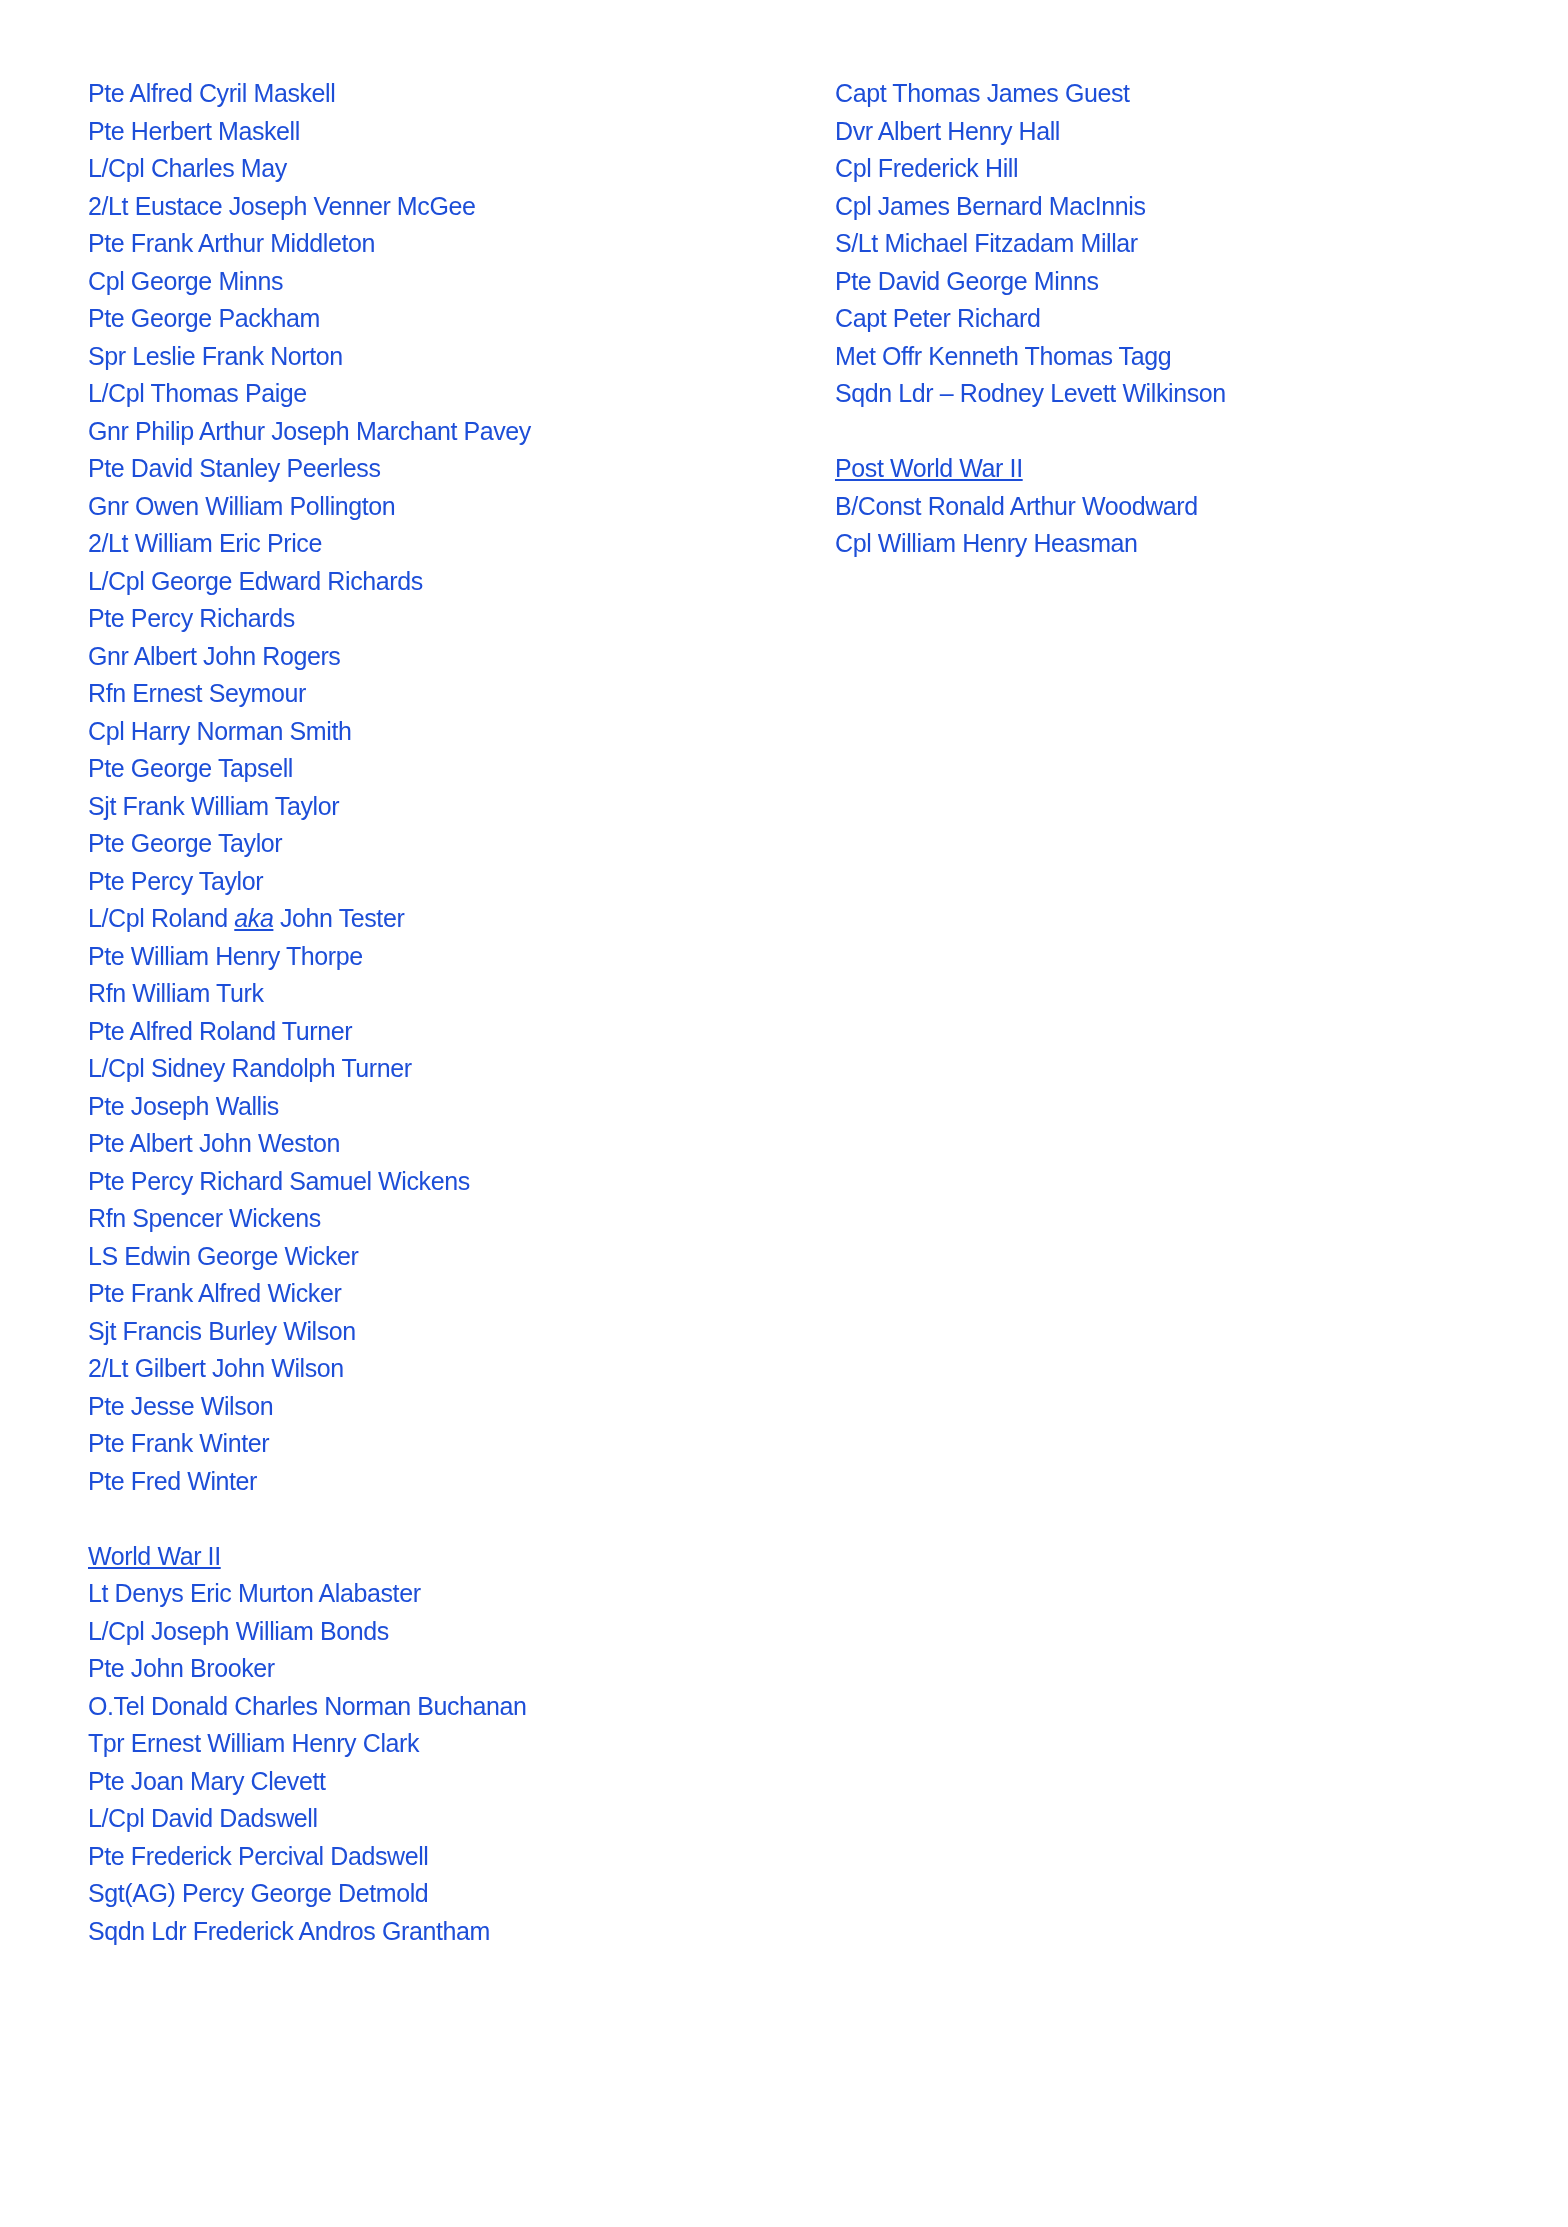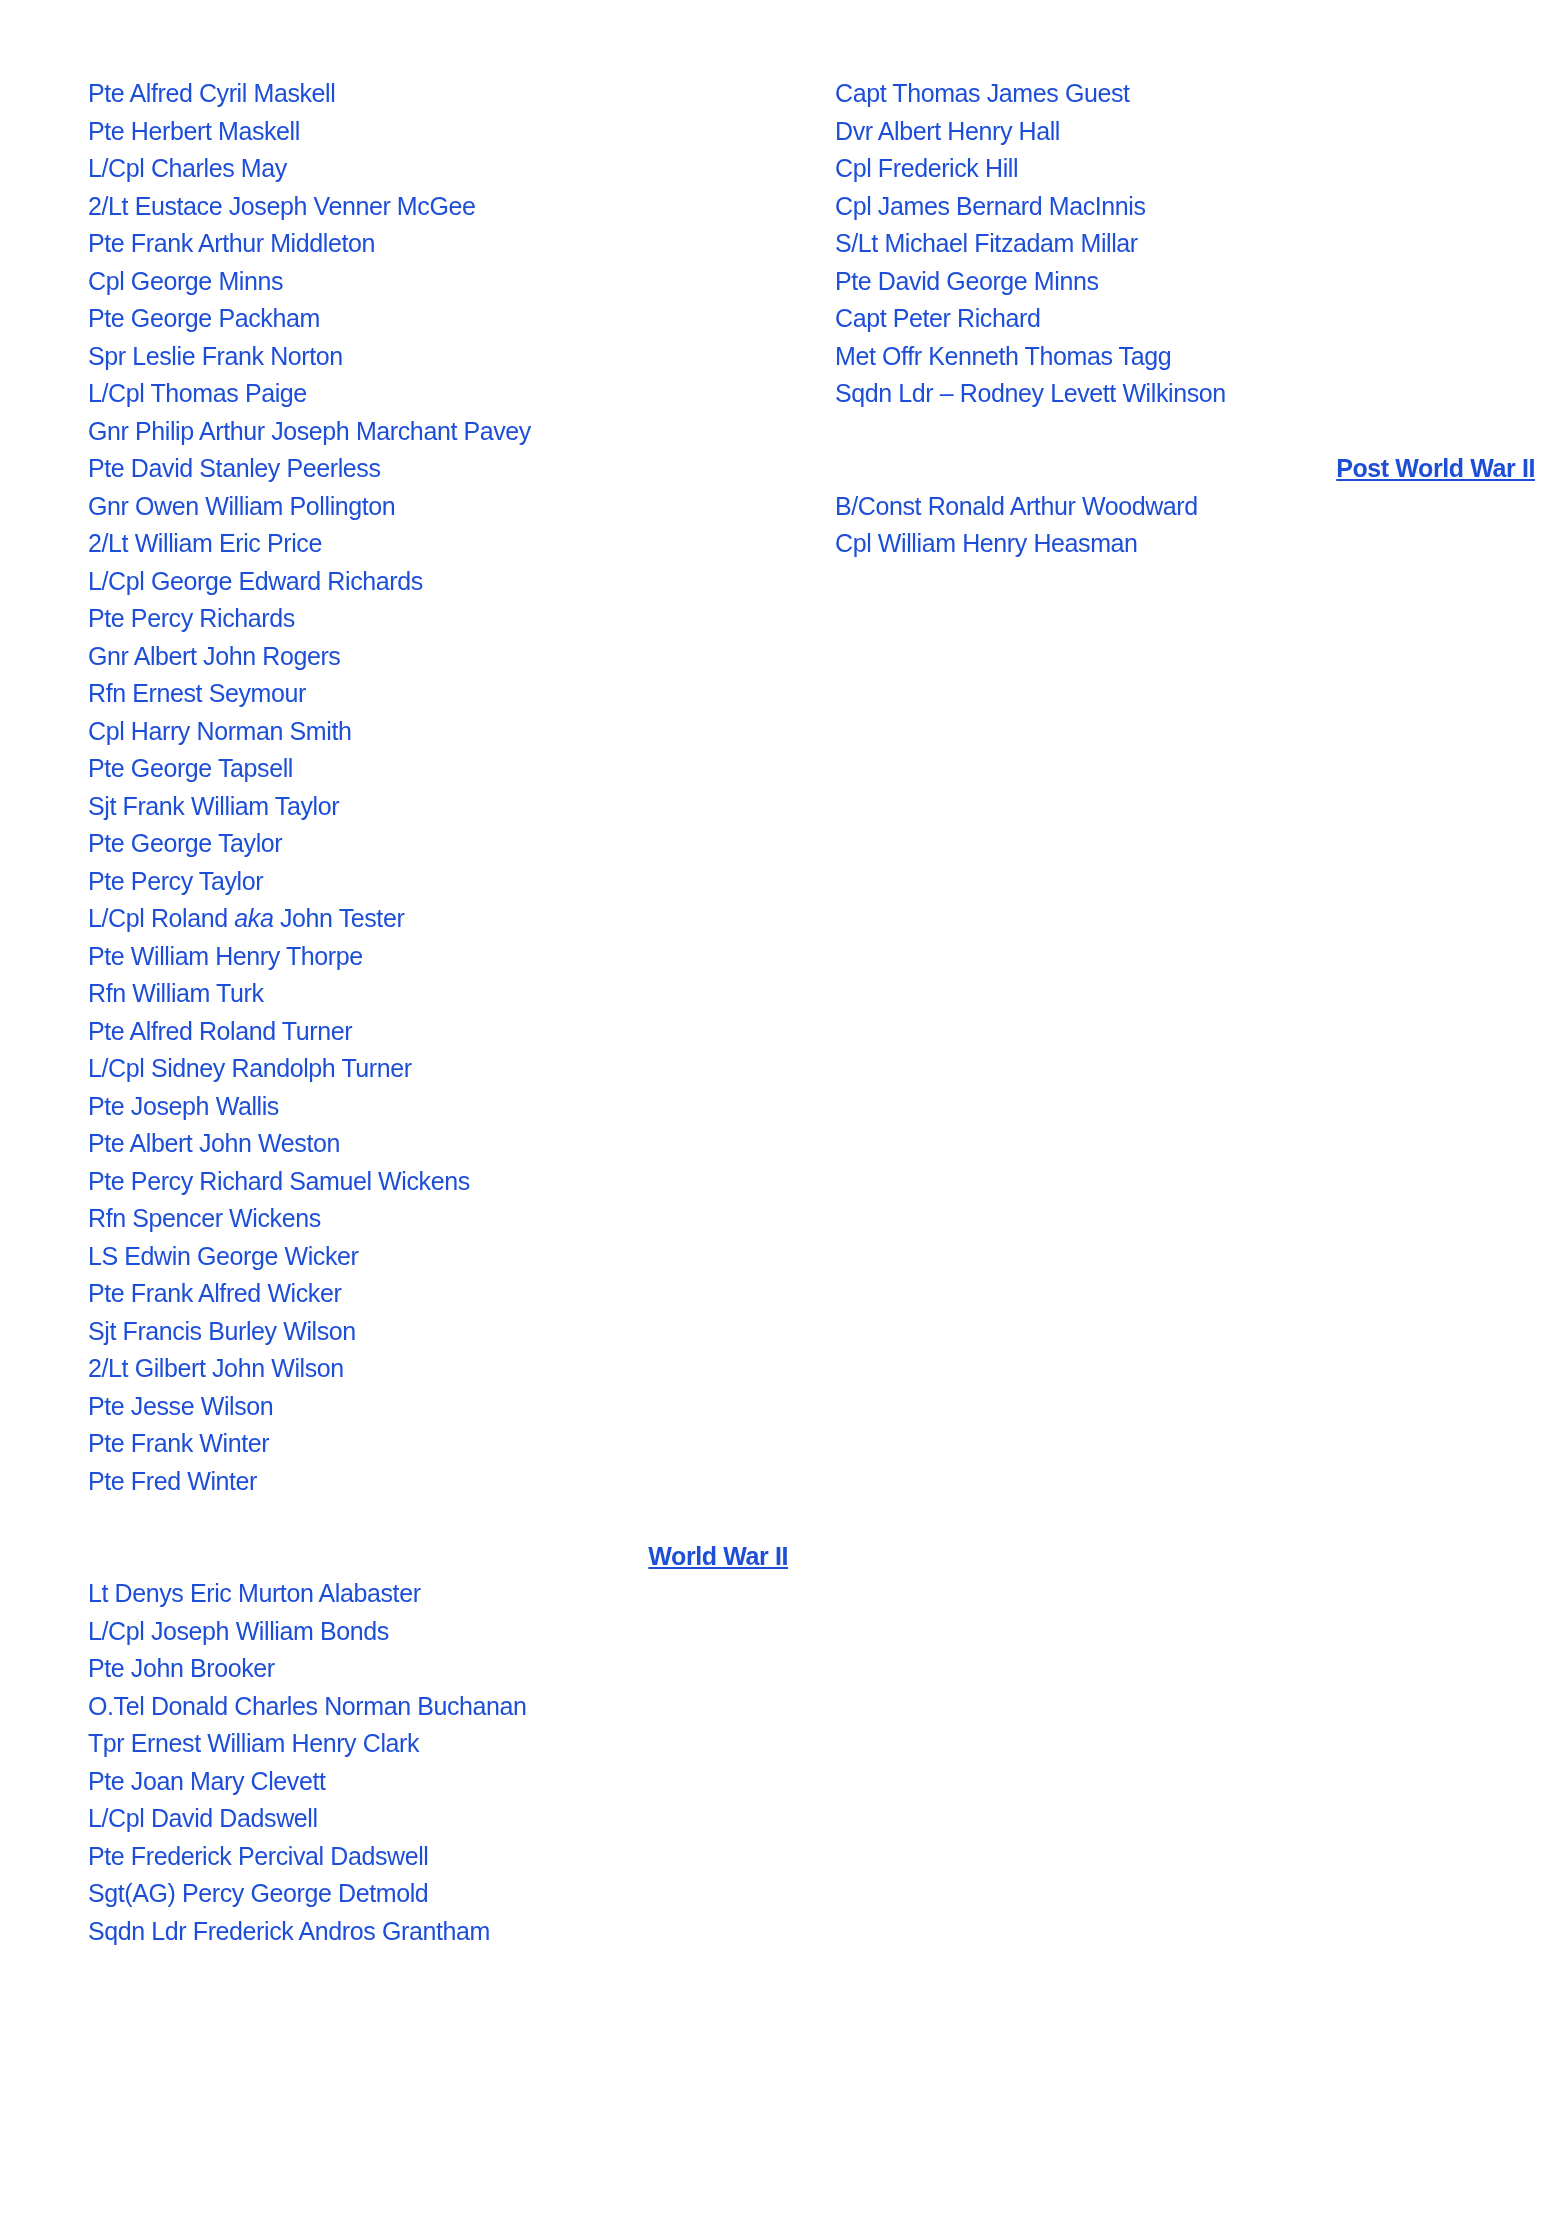--- a/index.html
+++ b/index.html
@@ -21,23 +21,23 @@
     top: 75px;
     font-size: 25px;
     line-height: 37.5px;
     letter-spacing: -0.4px;
     color: #1d4ed8;
   }
   .col-left  { left: 88px;  width: 700px; }
   .col-right { left: 835px; width: 700px; }
   .name { white-space: nowrap; }
   .spacer { height: 37.5px; }
-  .heading { font-weight: bold; white-space: nowrap; text-align: right; }
+  .heading { font-weight: normal; white-space: nowrap; }
   .heading .heading-text { text-decoration: underline; }
-  .aka { font-style: italic; }
+  .aka { font-style: italic; text-decoration: underline; }
 </style>
 </head>
 <body>
 
 <div class="page">
   <div class="col col-left" id="col-left">
       <div class="name">Pte Alfred Cyril Maskell</div>
       <div class="name">Pte Herbert Maskell</div>
       <div class="name">L/Cpl Charles May</div>
       <div class="name">2/Lt Eustace Joseph Venner McGee</div>

